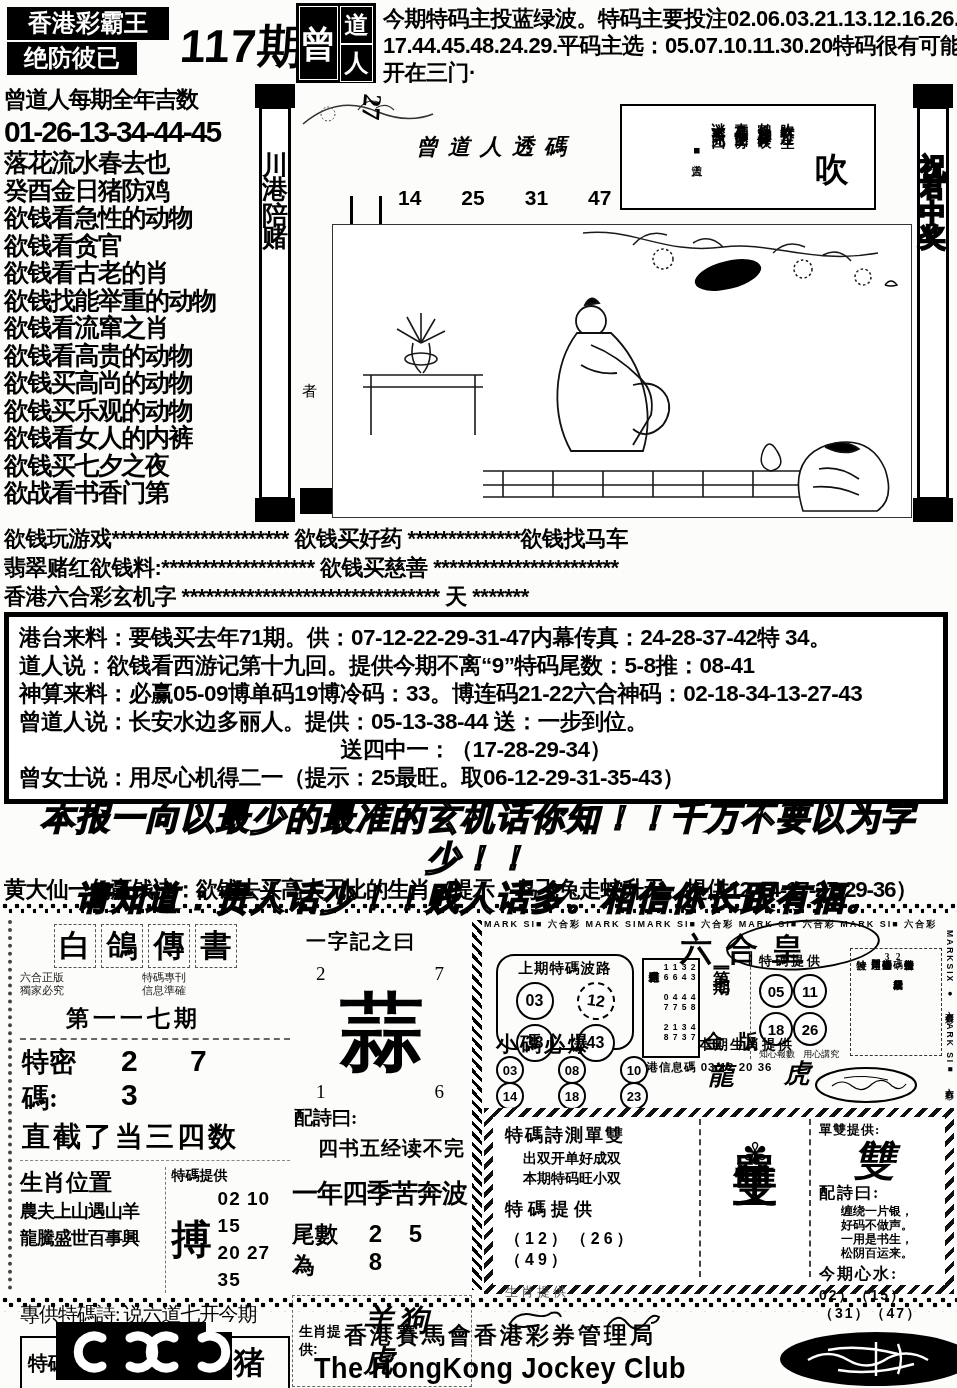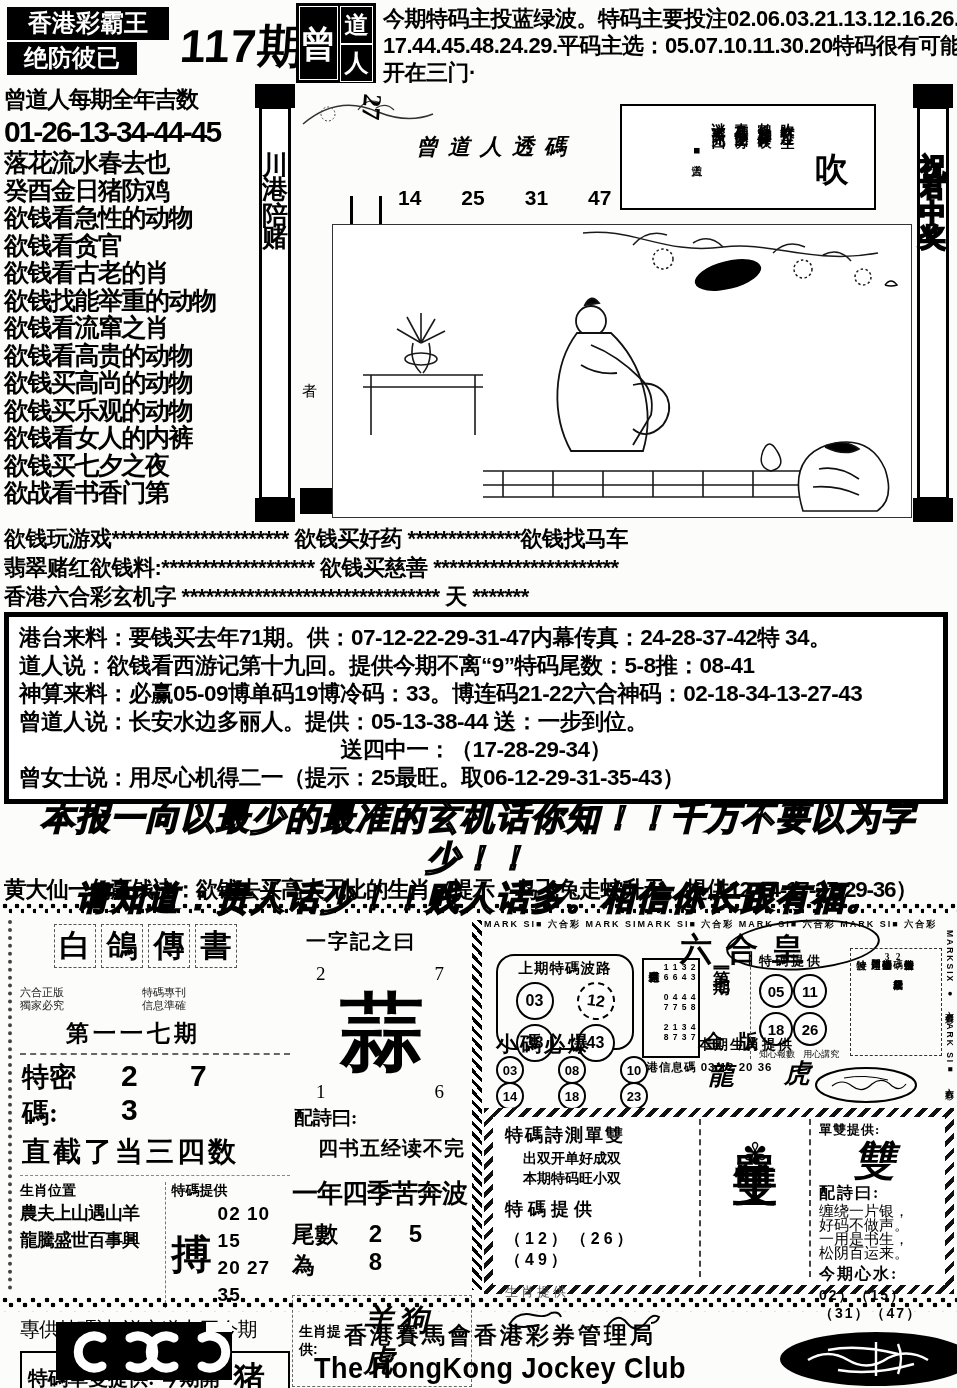--- a/index.html
+++ b/index.html
@@ -68,32 +68,32 @@
   .huangline{left:4px;top:874px;width:952px;font-size:22.5px;font-weight:800;letter-spacing:-1.2px;white-space:nowrap;}
 
   .decorow{height:12px;background-image:radial-gradient(circle at 5px 4px,#000 2.1px,transparent 2.6px),
            radial-gradient(circle at 11px 9px,#000 2.1px,transparent 2.6px);background-size:12px 12px;}
 
   
   .pigeon{left:8px;top:920px;width:282px;height:370px;border-left:4px dotted #444;padding-left:8px;box-sizing:border-box;}
   .ptitle{display:flex;margin:4px 0 2px 34px;}
   .ptitle span{width:40px;height:42px;border:1.5px dashed #555;font-size:31px;font-family:"Liberation Serif",serif;
                font-weight:700;text-align:center;line-height:42px;margin-right:5px;}
-  .pstamps{display:flex;margin-top:18px;}
+  .pstamps{display:flex;margin-top:3px;}
   .pstamp{font-size:11px;color:#222;font-family:"Liberation Serif",serif;line-height:13px;}
   .pstamp.r{margin-left:78px;}
   .pissue{margin:6px 0 2px 46px;font-size:23px;font-family:"Liberation Serif",serif;font-weight:700;letter-spacing:4px;}
   .psecret{border-top:2px dashed #666;border-bottom:1px dashed #888;padding:4px 2px;margin-top:4px;}
   .psrow{display:flex;align-items:baseline;}
   .pslabel{font-size:27px;font-family:"Liberation Serif",serif;font-weight:900;}
   .psdigits{font-size:30px;font-weight:900;letter-spacing:22px;margin-left:14px;}
   .psline{font-size:28px;font-family:"Liberation Serif",serif;font-weight:800;letter-spacing:3px;margin-top:2px;}
   .pgrid{display:flex;margin-top:6px;}
   .pgl{width:152px;border-right:1px dashed #777;padding-right:4px;}
-  .pgl .h{font-size:14px;font-weight:900;}
+  .pgl .h{font-size:23px;font-weight:900;}
   .pgl .t{font-size:18px;font-family:"Liberation Serif",serif;font-weight:700;line-height:27px;letter-spacing:-1px;white-space:nowrap;}
   .pgr{padding-left:6px;}
   .pgr .h{font-size:14px;font-weight:700;font-family:"Liberation Serif",serif;}
   .pgr .row{display:flex;align-items:center;}
   .bochar{font-size:40px;font-family:"Liberation Serif",serif;font-weight:900;margin-right:6px;}
   .pnums div{font-size:19px;font-weight:900;line-height:27px;letter-spacing:1px;}
   .ppoem{margin-top:8px;font-size:20px;font-family:"Liberation Serif",serif;font-weight:400;letter-spacing:-1px;white-space:nowrap;}
   .pds{margin-top:8px;border:2px solid #000;padding:4px 6px;font-size:20px;font-family:"Liberation Serif",serif;font-weight:800;display:flex;align-items:center;}
   .pds .animal{font-size:31px;margin-left:14px;font-weight:900;}
 
@@ -163,21 +163,21 @@
   .dsw-animals{display:flex;gap:40px;margin-top:4px;}
   .dsw-c{position:absolute;left:206px;top:2px;width:108px;height:158px;border-left:2px dashed #444;border-right:2px dashed #444;
          display:flex;flex-direction:column;align-items:center;}
   .dsw-c .big{writing-mode:vertical-rl;text-orientation:upright;font-size:44px;font-family:"Liberation Serif",serif;
               font-weight:900;letter-spacing:6px;margin-top:2px;}
   .dsw-c .flower{font-size:30px;line-height:30px;}
   .dsw-r{position:absolute;left:326px;top:4px;width:132px;}
   .dsw-r .h{font-size:13px;font-weight:900;font-family:"Liberation Serif",serif;letter-spacing:1px;}
   .dsw-r .bigchar{font-size:42px;font-family:"Liberation Serif",serif;font-weight:900;font-style:italic;margin-left:34px;line-height:44px;}
   .dsw-r .pl{font-size:16px;font-family:"Liberation Serif",serif;font-weight:900;letter-spacing:2px;}
-  .dsw-r .pline{font-size:15px;font-family:"Liberation Serif",serif;font-weight:400;line-height:14px;margin-left:0;white-space:nowrap;}
+  .dsw-r .pline{font-size:12px;font-family:"Liberation Serif",serif;font-weight:700;line-height:14px;margin-left:22px;white-space:nowrap;}
   .dsw-r .xs{font-size:16px;font-family:"Liberation Serif",serif;font-weight:900;margin-top:4px;letter-spacing:2px;}
   .dsw-r .xn{font-size:14px;font-weight:900;letter-spacing:2px;margin-top:2px;}
 
   
   .chain{left:0;top:1296px;width:957px;}
   .f-center{left:290px;top:1320px;width:420px;text-align:center;}
   .f-cn{font-size:23px;font-family:"Liberation Serif",serif;font-weight:800;letter-spacing:3px;}
   .f-en{font-size:27px;font-weight:900;letter-spacing:0.5px;transform:scaleY(1.08);margin-top:2px;}
   .f-logo-l{left:56px;top:1322px;}
   .f-logo-r{left:778px;top:1330px;}

